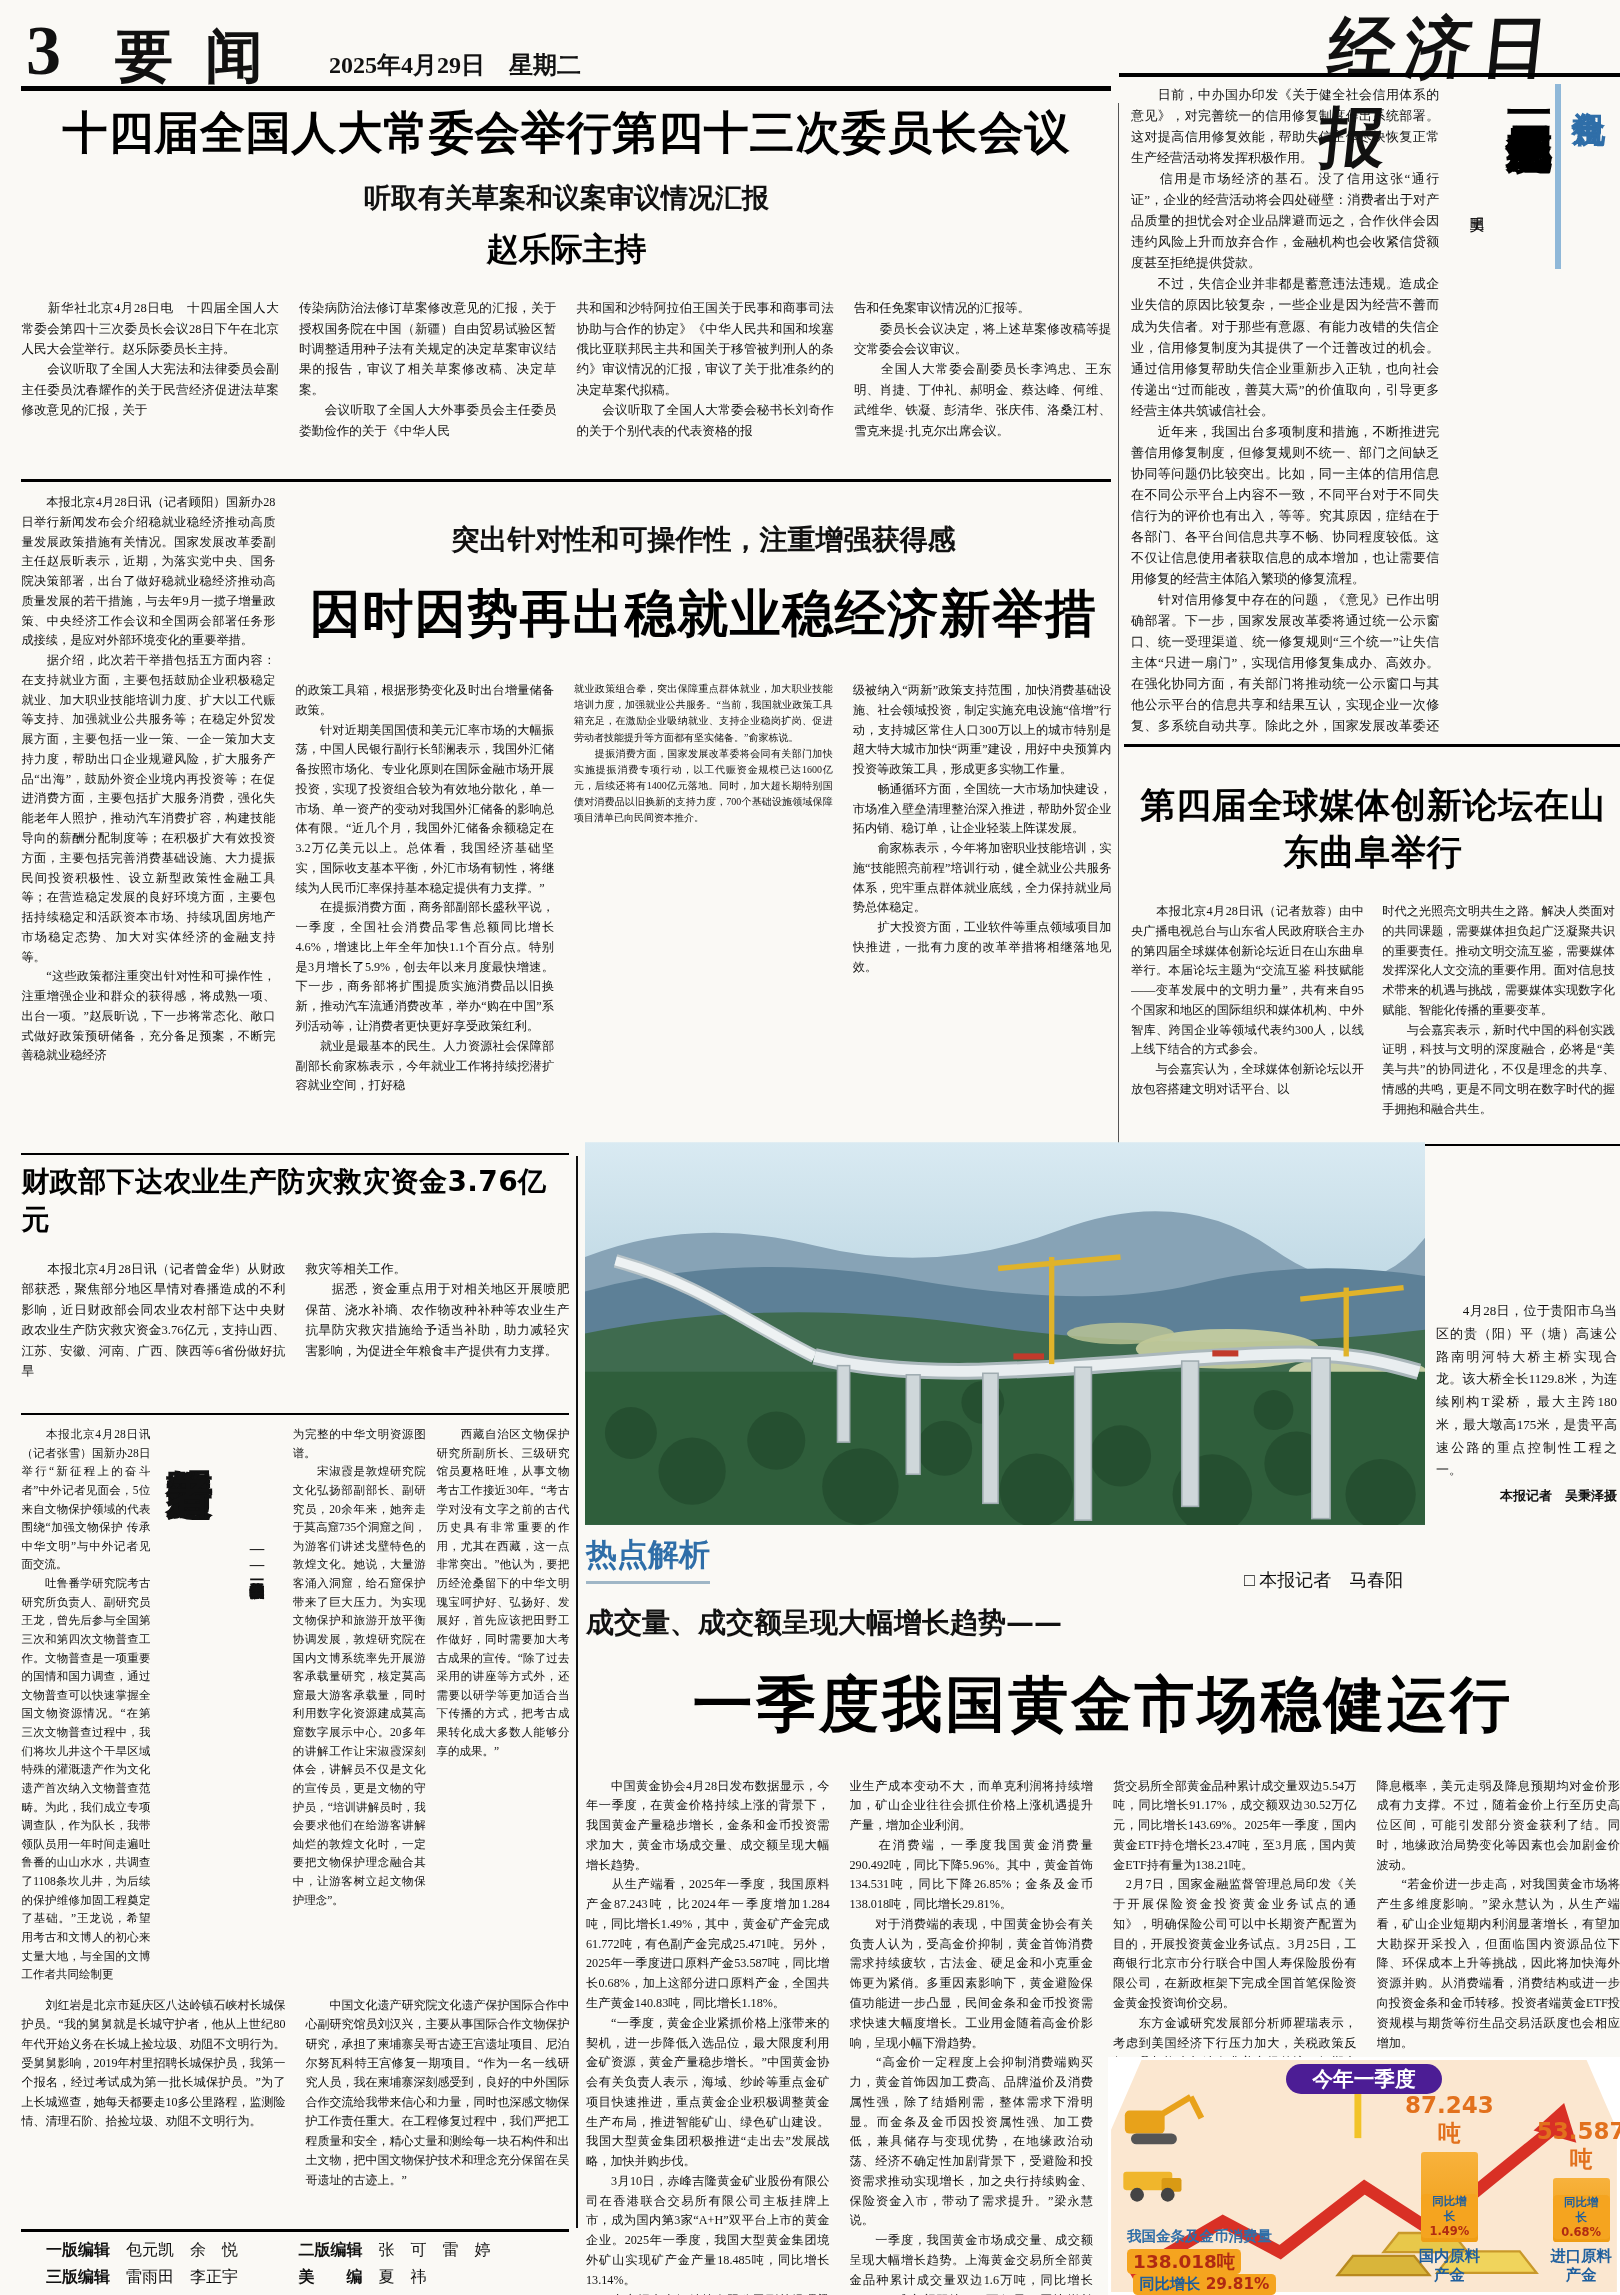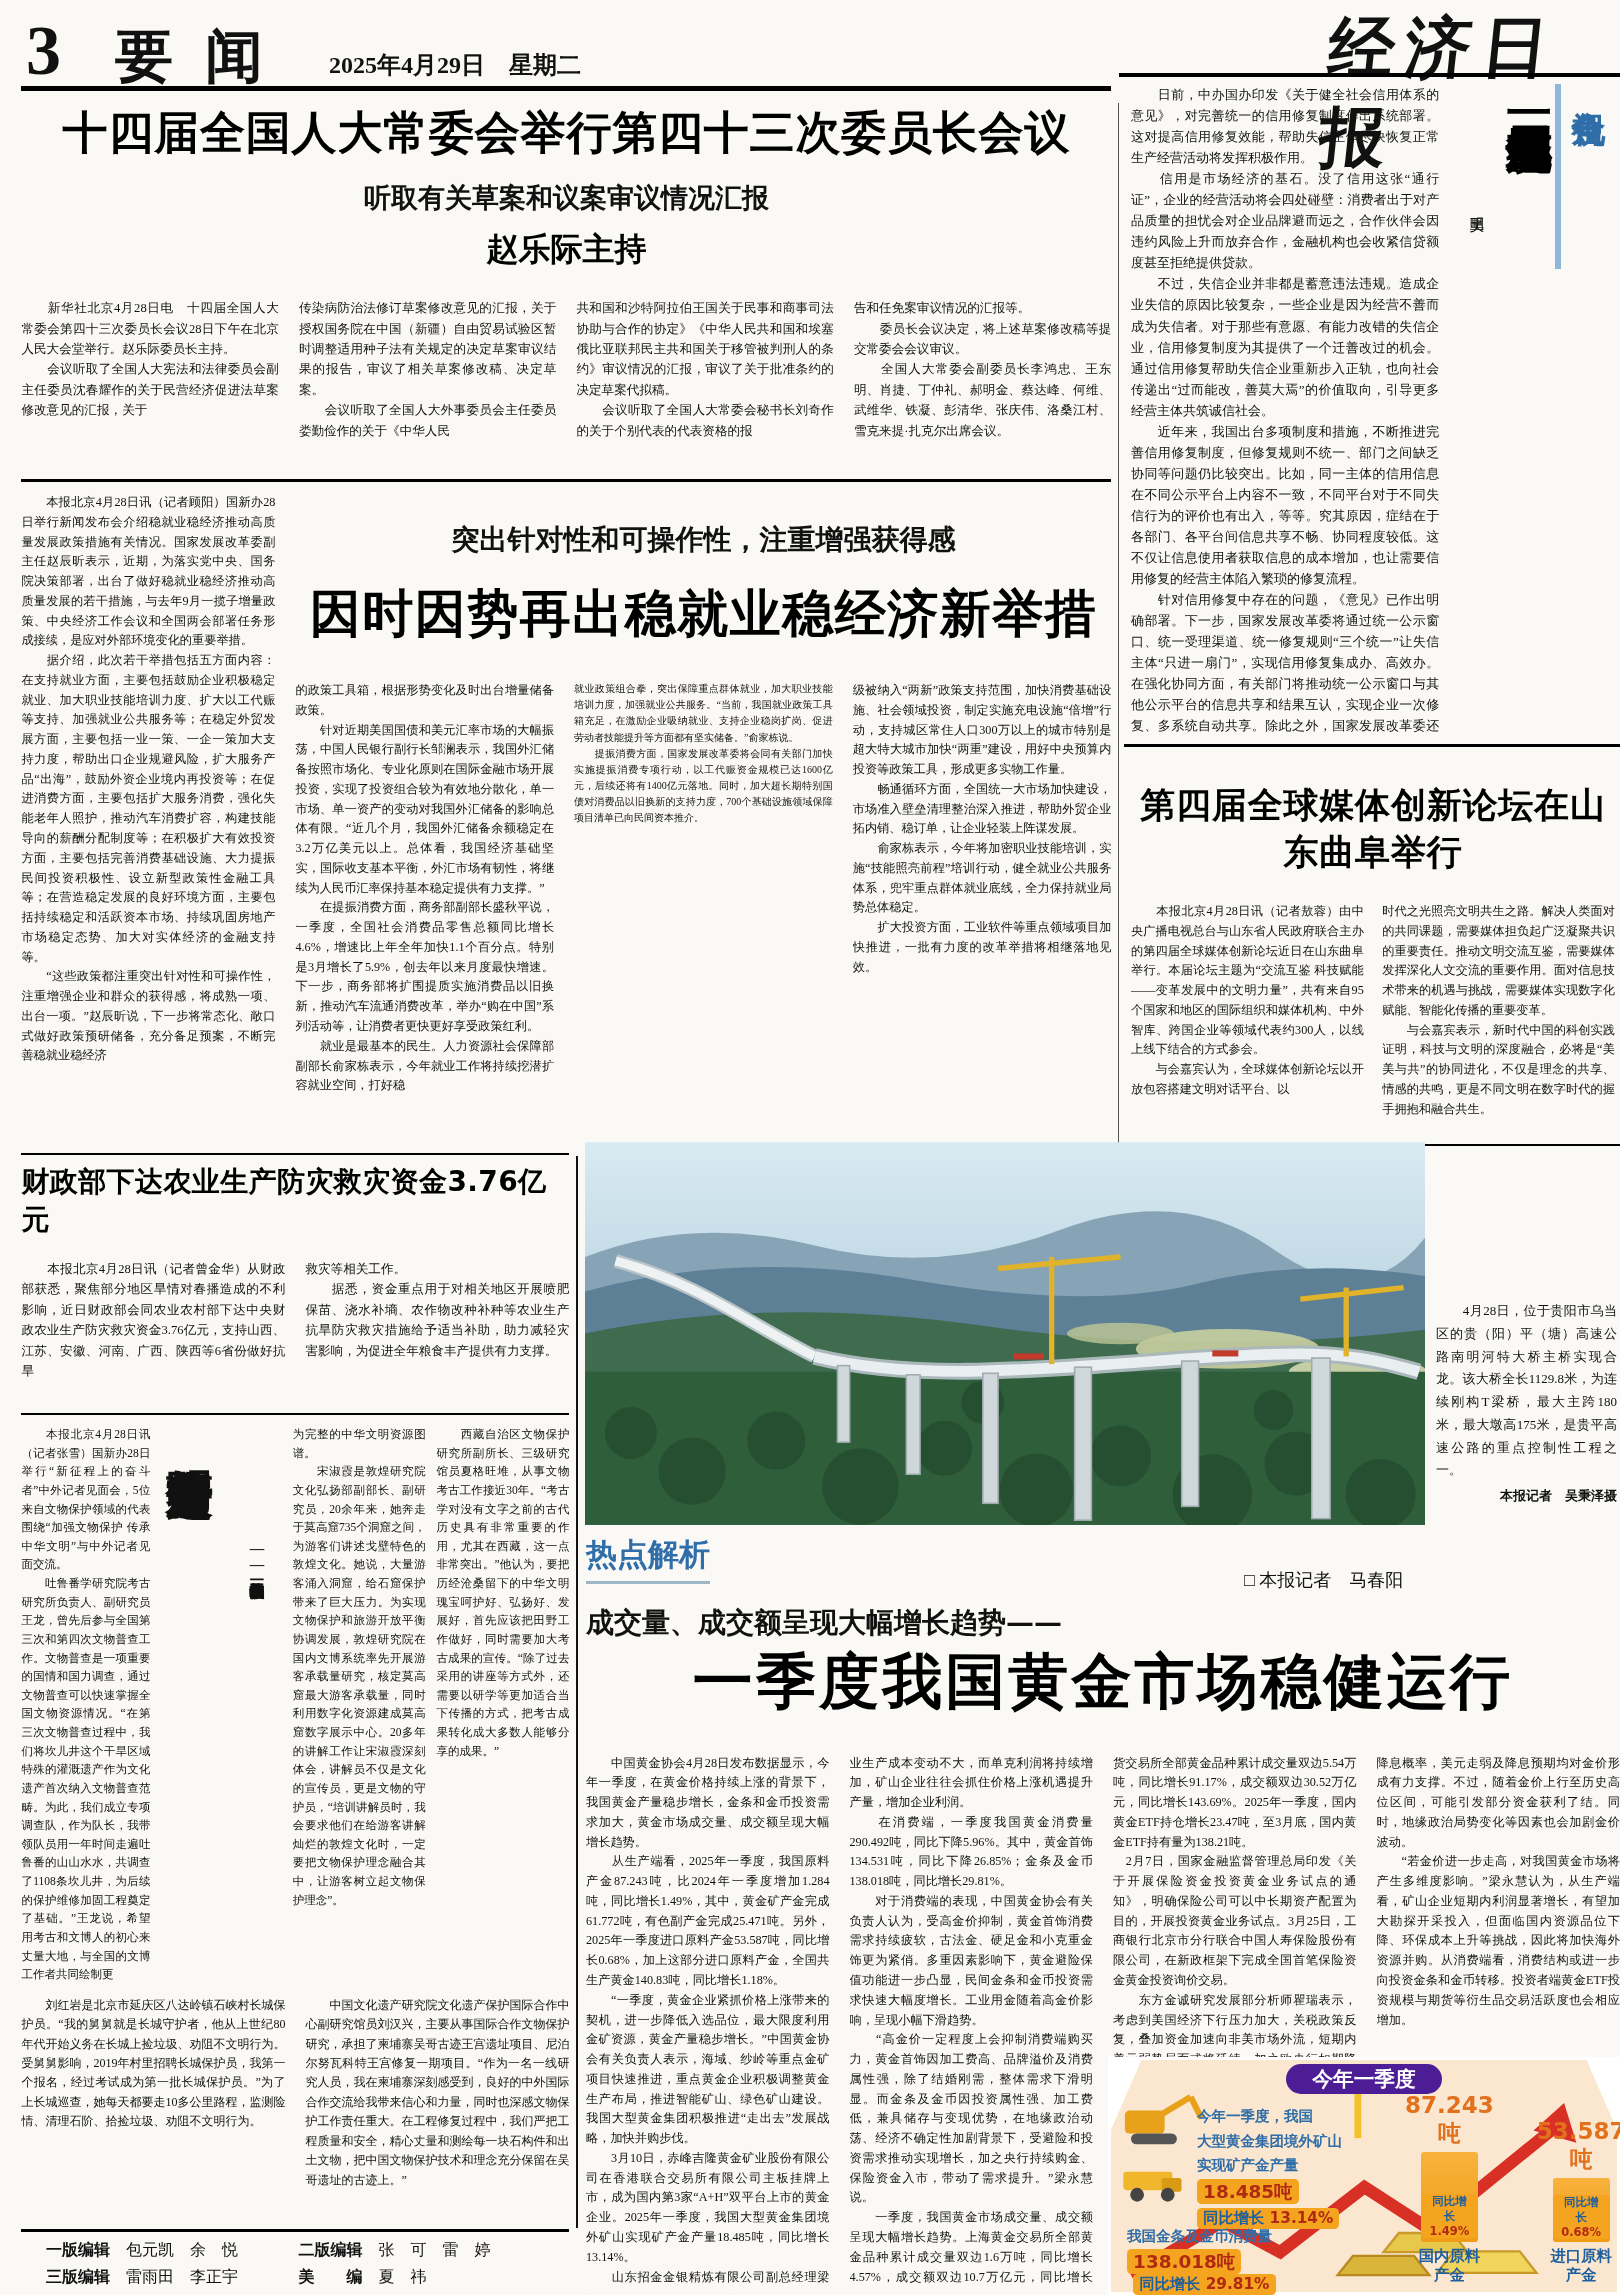--- a/index.html
+++ b/index.html
@@ -219,21 +219,21 @@
     <div class="jtext" style="font-size:13px;line-height:1.75;">　　4月28日，位于贵阳市乌当区的贵（阳）平（塘）高速公路南明河特大桥主桥实现合龙。该大桥全长1129.8米，为连续刚构T梁桥，最大主跨180米，最大墩高175米，是贵平高速公路的重点控制性工程之一。</div>
     <div style="text-align:right;font-size:13px;margin-top:4.6px;font-weight:bold;">本报记者　吴秉泽摄</div>
   </div>
 
   <div class="abs" style="left:586px;top:1534px;width:1034px;">
     <div style="display:inline-block;border-bottom:3.1px solid #9fb6c6;padding-bottom:4.6px;">
       <span class="blue hd" style="font-size:31px;">热点解析</span>
     </div>
     <span style="position:absolute;left:658px;top:34px;font-size:18px;">□ 本报记者　马春阳</span>
     <div style="font-size:28px;font-weight:bold;margin-top:20px;font-family:'DejaVu Serif',serif;">成交量、成交额呈现大幅增长趋势——</div>
-    <div class="hd center" style="font-size:60px;letter-spacing:3.1px;text-align:center;">一季度我国黄金市场稳健运行</div>
+    <div class="hd center" style="font-size:60px;letter-spacing:3.1px;margin-top:23px;text-align:center;">一季度我国黄金市场稳健运行</div>
     <div class="cols" style="gap:20px;margin-top:31px;height:536px;">
       <div class="jtext" style="flex:1;font-size:12.2px;">　　中国黄金协会4月28日发布数据显示，今年一季度，在黄金价格持续上涨的背景下，我国黄金产量稳步增长，金条和金币投资需求加大，黄金市场成交量、成交额呈现大幅增长趋势。
 　　从生产端看，2025年一季度，我国原料产金87.243吨，比2024年一季度增加1.284吨，同比增长1.49%，其中，黄金矿产金完成61.772吨，有色副产金完成25.471吨。另外，2025年一季度进口原料产金53.587吨，同比增长0.68%，加上这部分进口原料产金，全国共生产黄金140.83吨，同比增长1.18%。
 　　“一季度，黄金企业紧抓价格上涨带来的契机，进一步降低入选品位，最大限度利用金矿资源，黄金产量稳步增长。”中国黄金协会有关负责人表示，海域、纱岭等重点金矿项目快速推进，重点黄金企业积极调整黄金生产布局，推进智能矿山、绿色矿山建设。我国大型黄金集团积极推进“走出去”发展战略，加快并购步伐。
 　　3月10日，赤峰吉隆黄金矿业股份有限公司在香港联合交易所有限公司主板挂牌上市，成为国内第3家“A+H”双平台上市的黄金企业。2025年一季度，我国大型黄金集团境外矿山实现矿产金产量18.485吨，同比增长13.14%。
 　　山东招金金银精炼有限公司副总经理梁永慧认为，金价上涨时，矿山企</div>
       <div class="jtext" style="flex:1;font-size:12.2px;">业生产成本变动不大，而单克利润将持续增加，矿山企业往往会抓住价格上涨机遇提升产量，增加企业利润。
 　　在消费端，一季度我国黄金消费量290.492吨，同比下降5.96%。其中，黄金首饰134.531吨，同比下降26.85%；金条及金币138.018吨，同比增长29.81%。
 　　对于消费端的表现，中国黄金协会有关负责人认为，受高金价抑制，黄金首饰消费需求持续疲软，古法金、硬足金和小克重金饰更为紧俏。多重因素影响下，黄金避险保值功能进一步凸显，民间金条和金币投资需求快速大幅度增长。工业用金随着高金价影响，呈现小幅下滑趋势。
 　　“高金价一定程度上会抑制消费端购买力，黄金首饰因加工费高、品牌溢价及消费属性强，除了结婚刚需，整体需求下滑明显。而金条及金币因投资属性强、加工费低，兼具储存与变现优势，在地缘政治动荡、经济不确定性加剧背景下，受避险和投资需求推动实现增长，加之央行持续购金、保险资金入市，带动了需求提升。”梁永慧说。
@@ -275,27 +275,20 @@
 
       <g>
         <path d="M300,28 a26,20 0 1,0 52,0 z" fill="#9aa2a6"></path>
         <rect x="322" y="46" width="9" height="60" fill="#f2c328"></rect>
       </g>
     </svg>
     <div class="abs" style="left:0;top:7.7px;width:512px;text-align:center;">
       <span style="background:#4c1d95;color:#fff;font-family:'DejaVu Sans',sans-serif;font-weight:bold;font-size:20.7px;padding:3.1px 26px;border-radius:18.4px;">今年一季度</span>
     </div>
 
-    <div class="abs" style="left:89px;top:47px;width:184px;">
-      <div class="note" style="white-space:pre-line;">今年一季度，我国
-大型黄金集团境外矿山
-实现矿产金产量</div>
-      <div style="margin-top:1.5px;"><span class="chip" style="font-size:18.4px;">18.485吨</span></div>
-      <div style="margin-top:3.1px;"><span class="chip" style="font-size:15.3px;"><span class="gl">同比增长</span> <span>13.14%</span></span></div>
-    </div>
     <div class="abs" style="left:19px;top:167px;width:230px;">
       <div class="note">我国金条及金币消费量</div>
       <div><span class="chip" style="font-size:18.4px;">138.018吨</span>
       <span class="chip" style="font-size:15.3px;margin-left:6.1px;"><span class="gl">同比增长</span> <span>29.81%</span></span></div>
     </div>
 
     <div class="abs" style="left:297px;top:35px;display:flex;gap:43px;align-items:flex-end;">
       <div style="text-align:center;">
         <div class="barval">87.243吨</div>
         <div class="igbar" style="height:90px;margin:3.1px auto 4.6px;">

